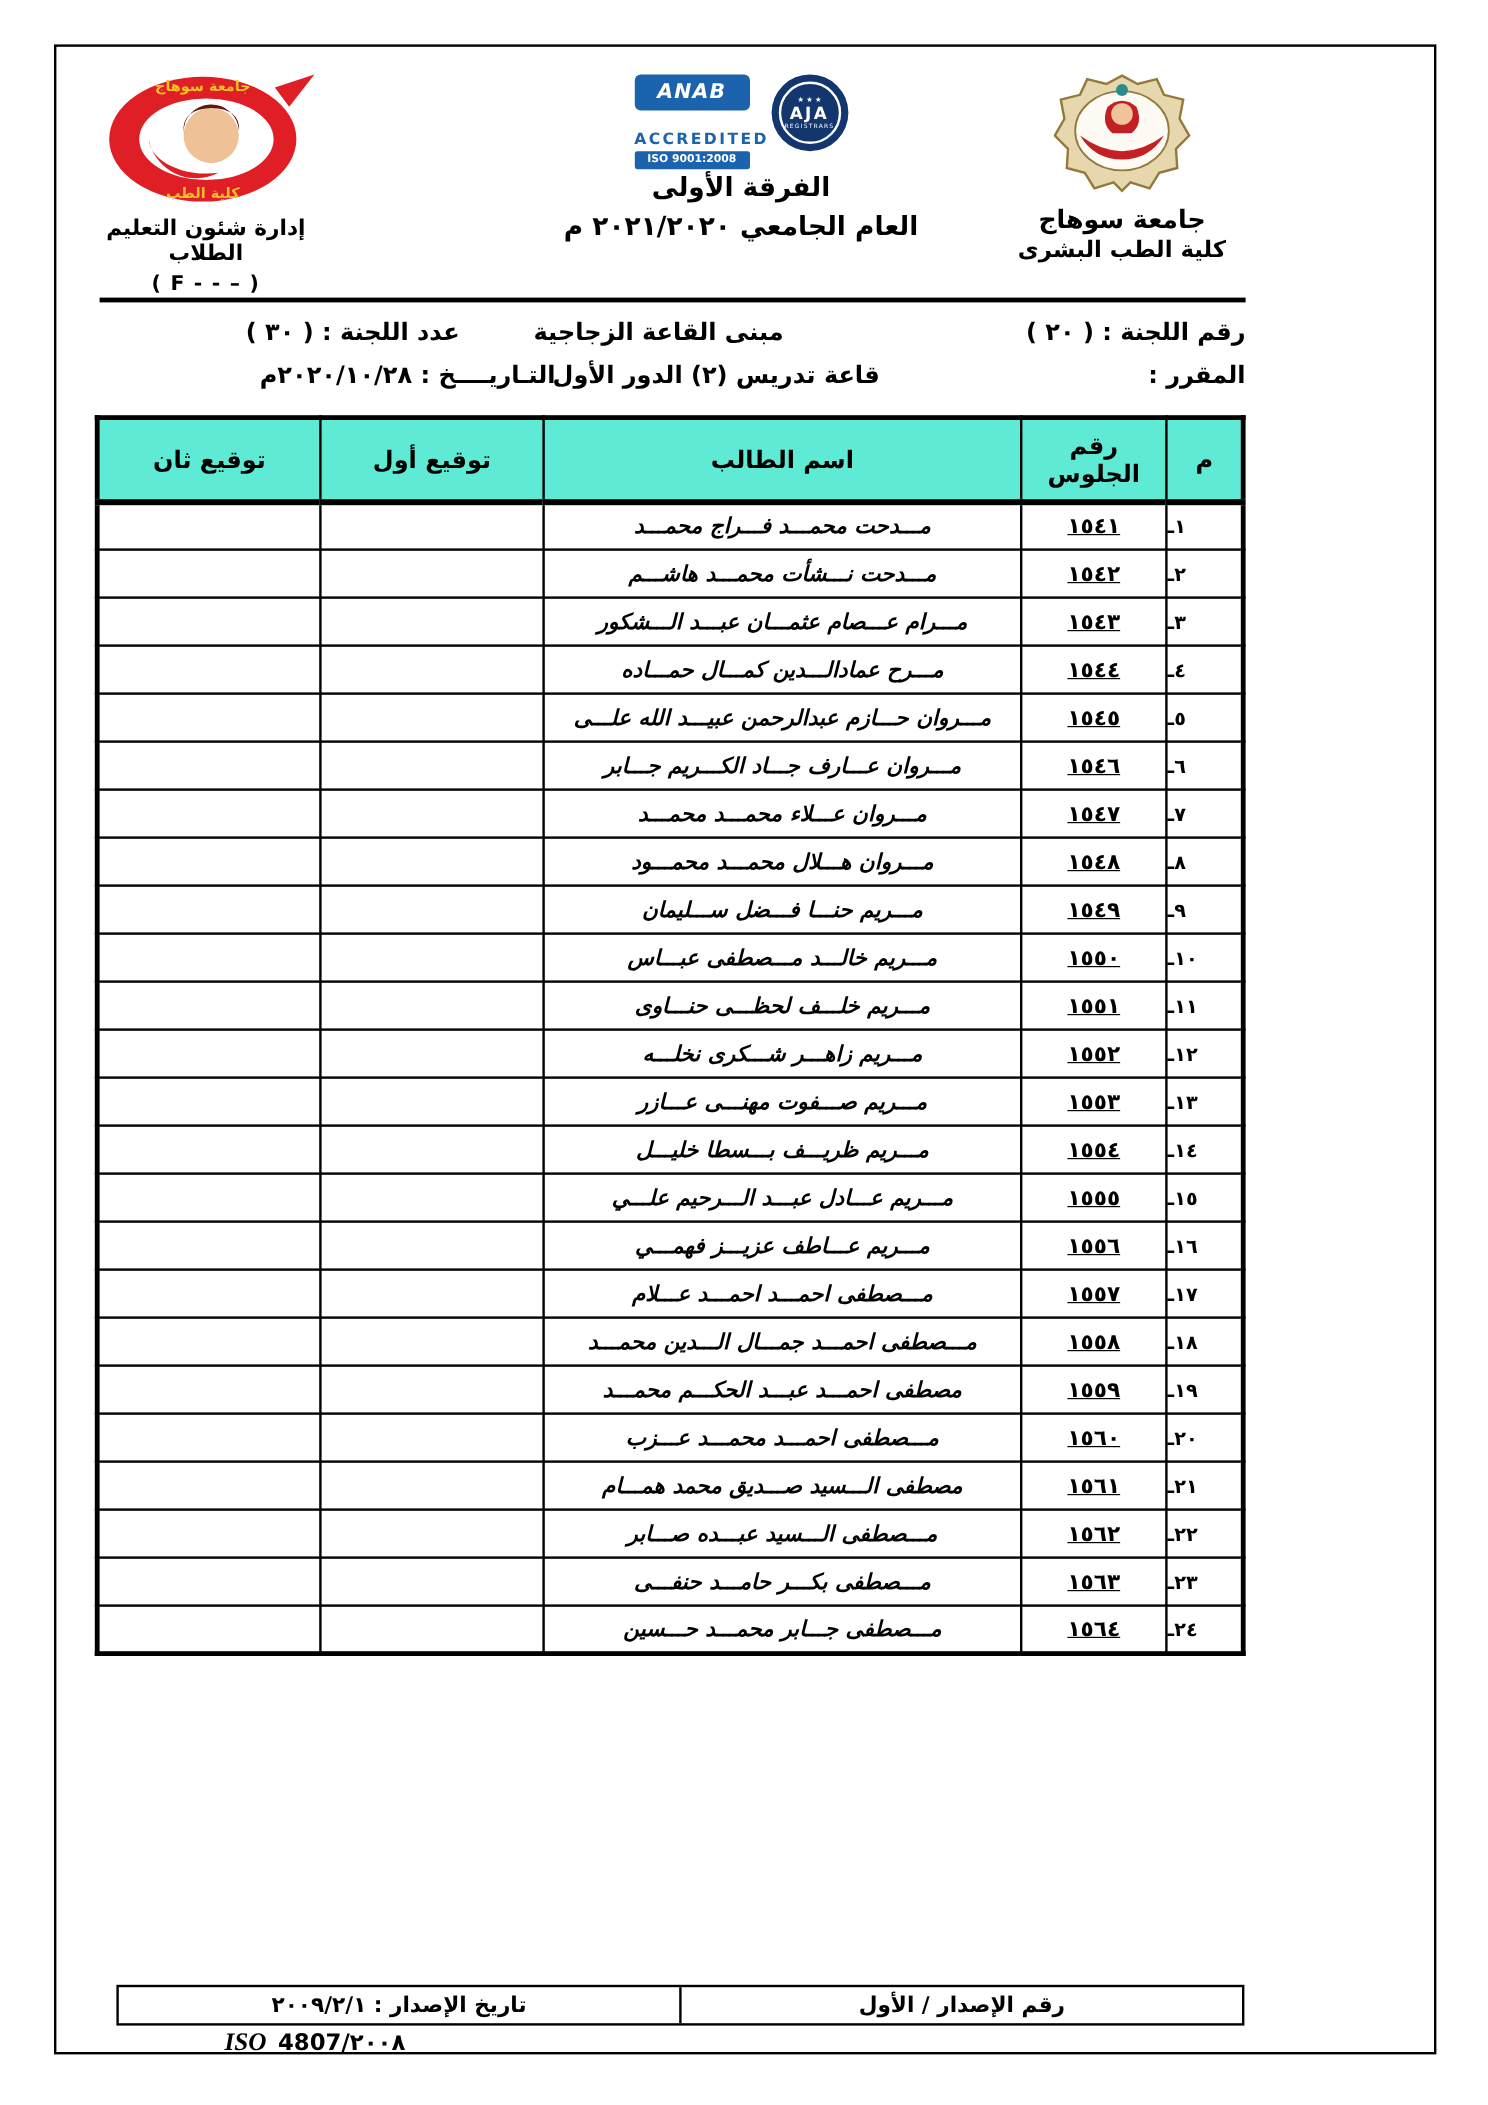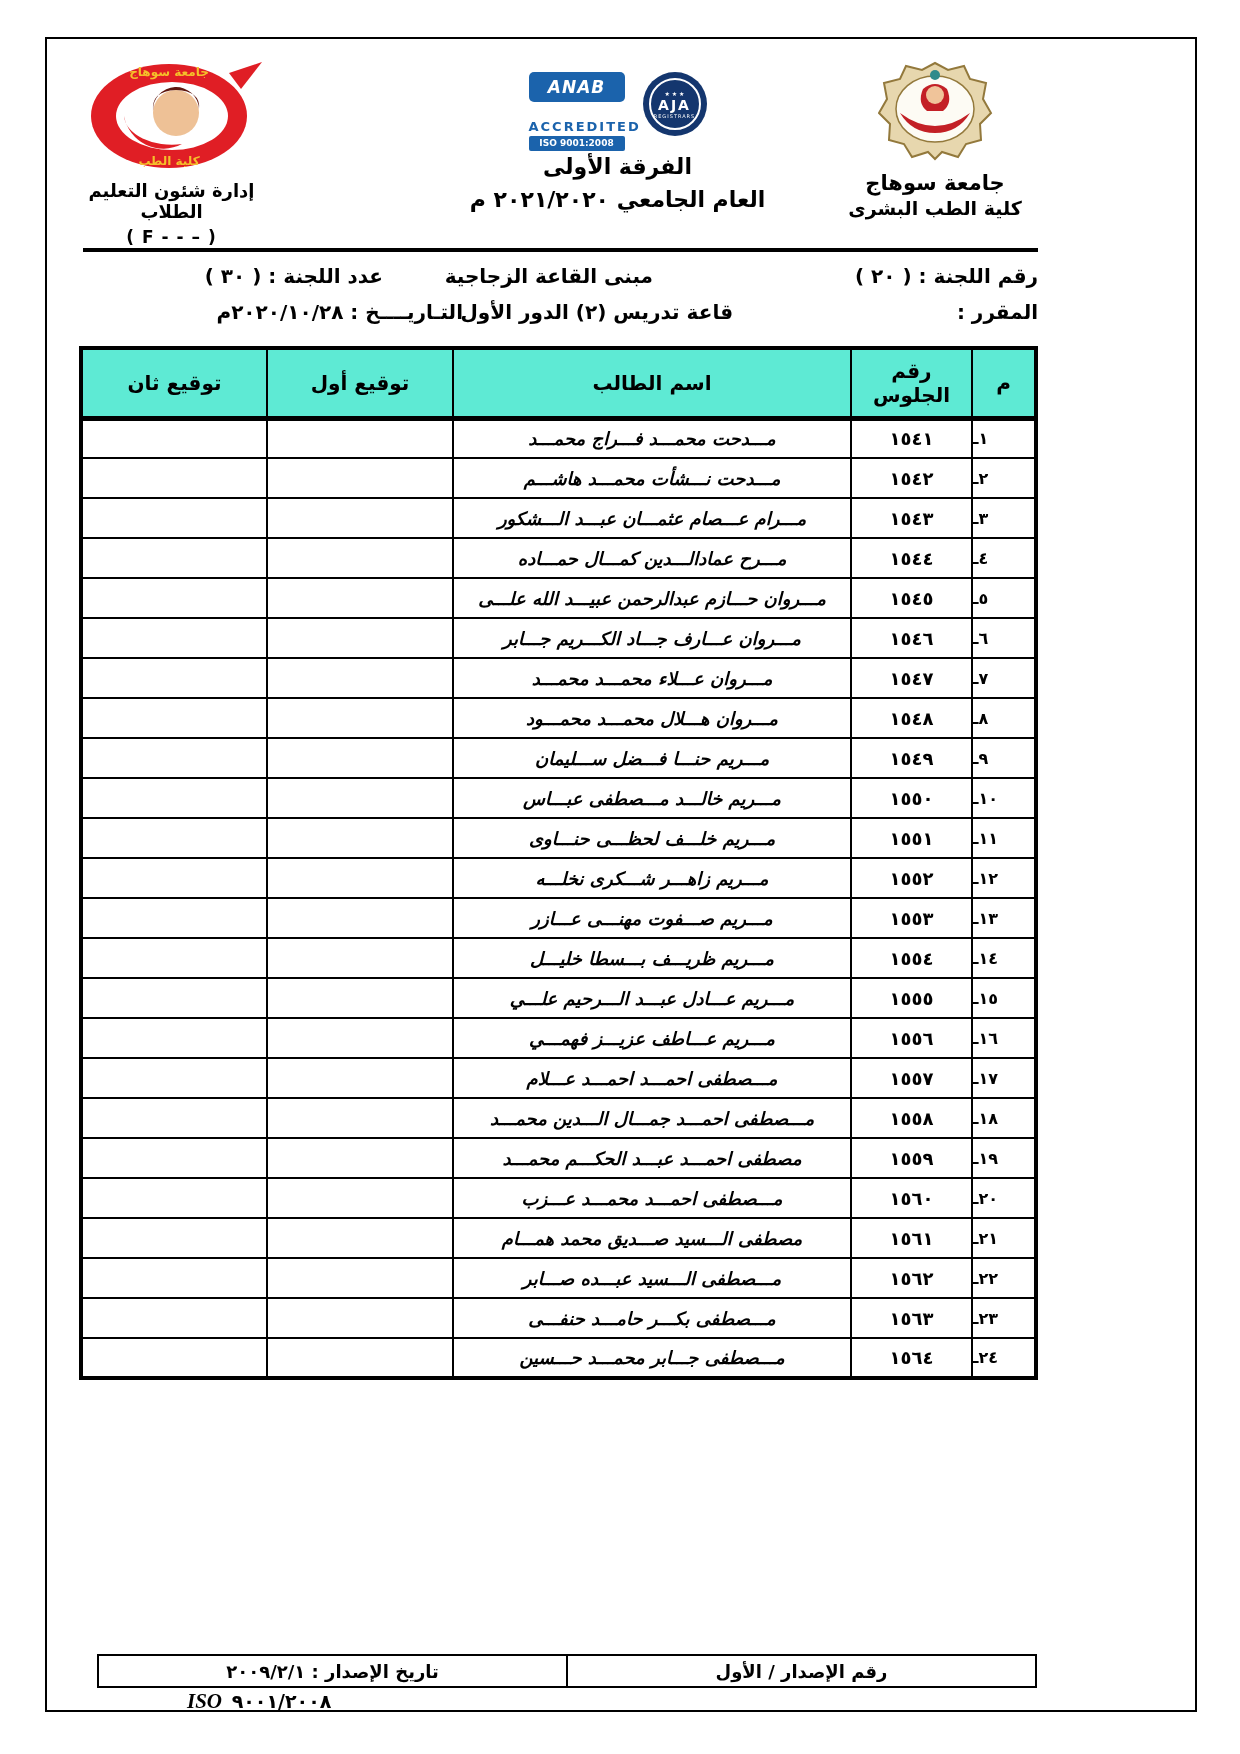--- a/index.html
+++ b/index.html
@@ -6,21 +6,21 @@
   html,body{width:1240px;height:1754px;}
   body{background:#ffffff;color:#000;font-family:"DejaVu Sans",sans-serif;direction:rtl;position:relative;overflow:hidden;}
 
   .frame{position:absolute;left:45px;top:37px;width:1152px;height:1675px;border:2px solid #000;background:#fff;}
 
   
   .hdr-right{position:absolute;top:22px;right:160px;width:200px;text-align:center;}
   .university-name{font-size:21px;font-weight:bold;margin-top:6px;}
   .faculty-name{font-size:19px;font-weight:bold;margin-top:2px;}
 
-  .hdr-center{position:absolute;top:33px;right:405px;width:345px;text-align:center;}
+  .hdr-center{position:absolute;top:23px;right:405px;width:345px;text-align:center;}
   .badges{display:flex;direction:ltr;justify-content:center;align-items:flex-start;gap:18px;height:72px;}
   .anab-badge{width:96px;text-align:center;}
   .anab-mark{background:#1b63ac;color:#fff;font-weight:bold;font-style:italic;font-size:17px;line-height:30px;border-radius:5px;letter-spacing:1px;}
   .anab-accredited{color:#1b63ac;font-size:13px;font-weight:bold;letter-spacing:2px;margin-top:17px;}
   .anab-iso{background:#1b63ac;color:#fff;font-size:9px;font-weight:bold;line-height:15px;margin-top:2px;border-radius:2px;}
   .aja-badge{width:64px;height:64px;border-radius:50%;background:#14366e;display:flex;align-items:center;justify-content:center;}
   .aja-inner{width:52px;height:52px;border-radius:50%;border:2px solid #fff;display:flex;flex-direction:column;align-items:center;justify-content:center;color:#fff;}
   .aja-stars{font-size:6px;line-height:7px;}
   .aja-name{font-size:14px;font-weight:bold;line-height:16px;letter-spacing:2px;}
   .aja-sub{font-size:5px;letter-spacing:1px;}
@@ -47,21 +47,21 @@
   
   table.students{position:absolute;top:307px;right:157px;width:955px;border-collapse:collapse;border:4px solid #000;table-layout:fixed;background:#fff;}
   .students th,.students td{border:2px solid #000;}
   .students thead th{height:70px;font-size:20px;font-weight:bold;background:#5eead4;border-bottom:5px solid #000;padding:0 10px;}
   .students tbody td{height:40px;}
   .c-idx{width:64px;}
   .c-seat{width:121px;}
   .c-name{width:398px;}
   .c-sig{width:186px;}
   .cell-idx{text-align:left;font-size:16px;font-weight:bold;}
-  .cell-seat{text-align:center;font-size:18px;font-weight:bold;letter-spacing:3px;}
+  .cell-seat{text-align:center;font-size:18px;font-weight:bold;letter-spacing:3px;text-decoration:underline;}
   .cell-name{text-align:center;font-size:18px;font-weight:bold;white-space:nowrap;overflow:hidden;padding:0 4px;font-style:italic;}
   .cell-sig{background:#fff;}
 
   
   .issue-table{position:absolute;top:1615px;left:50px;width:940px;height:34px;border:2px solid #000;display:flex;direction:rtl;background:#fff;}
   .issue-cell{flex:1;display:flex;align-items:center;justify-content:center;font-size:18px;font-weight:bold;}
   .issue-cell.right{border-left:2px solid #000;}
   .iso-line{position:absolute;top:1650px;left:140px;direction:ltr;font-size:19px;font-weight:bold;white-space:nowrap;}
   .iso-label{font-family:"Liberation Serif",serif;font-style:italic;font-weight:bold;font-size:21px;}
   .iso-number{margin-left:3px;}
@@ -319,16 +319,16 @@
         </tr>
       </tbody>
   </table>
 
   <div class="issue-table">
     <div class="issue-cell right">رقم الإصدار / الأول</div>
     <div class="issue-cell">تاريخ الإصدار : ٢٠٠٩/٢/١</div>
   </div>
   <div class="iso-line">
     <span class="iso-label">ISO</span>
-    <span class="iso-number">٩٠٠١/٢٠٠٨</span>
+    <span class="iso-number">4807/٢٠٠٨</span>
   </div>
 
 </div>
 
 </body></html>

